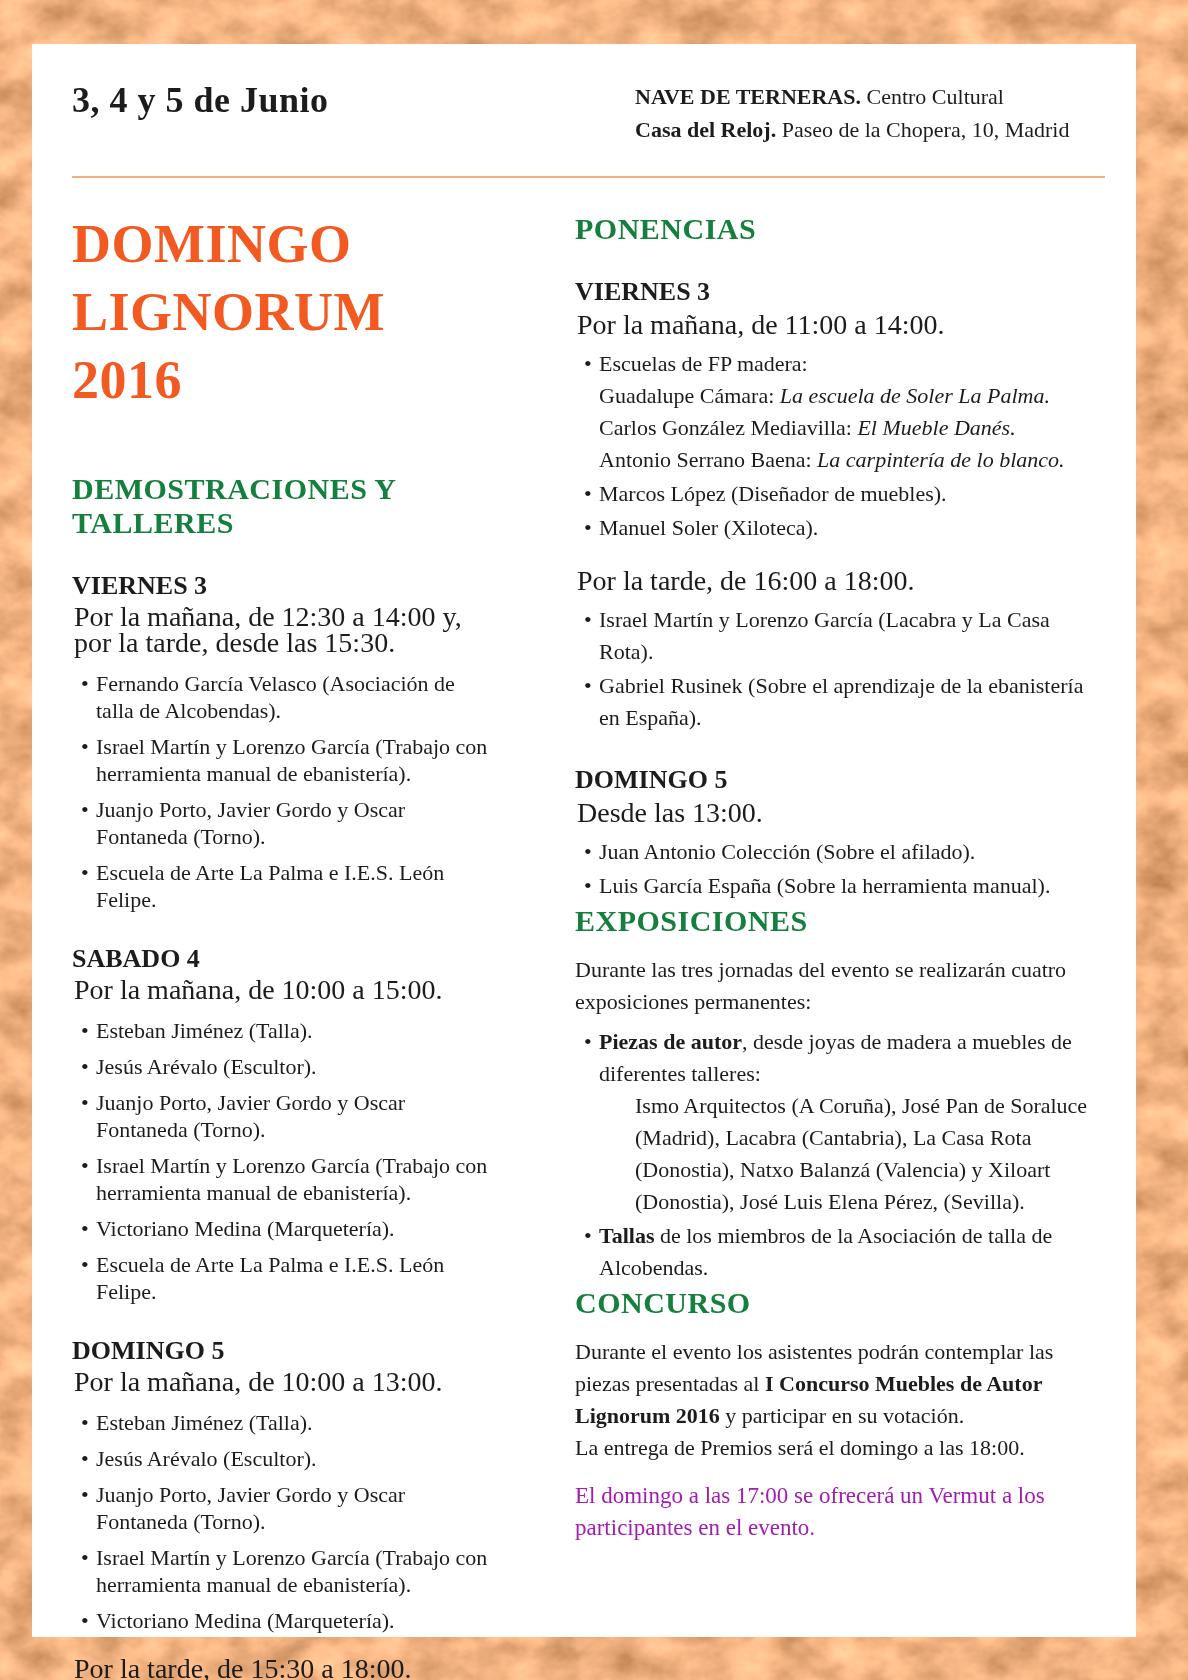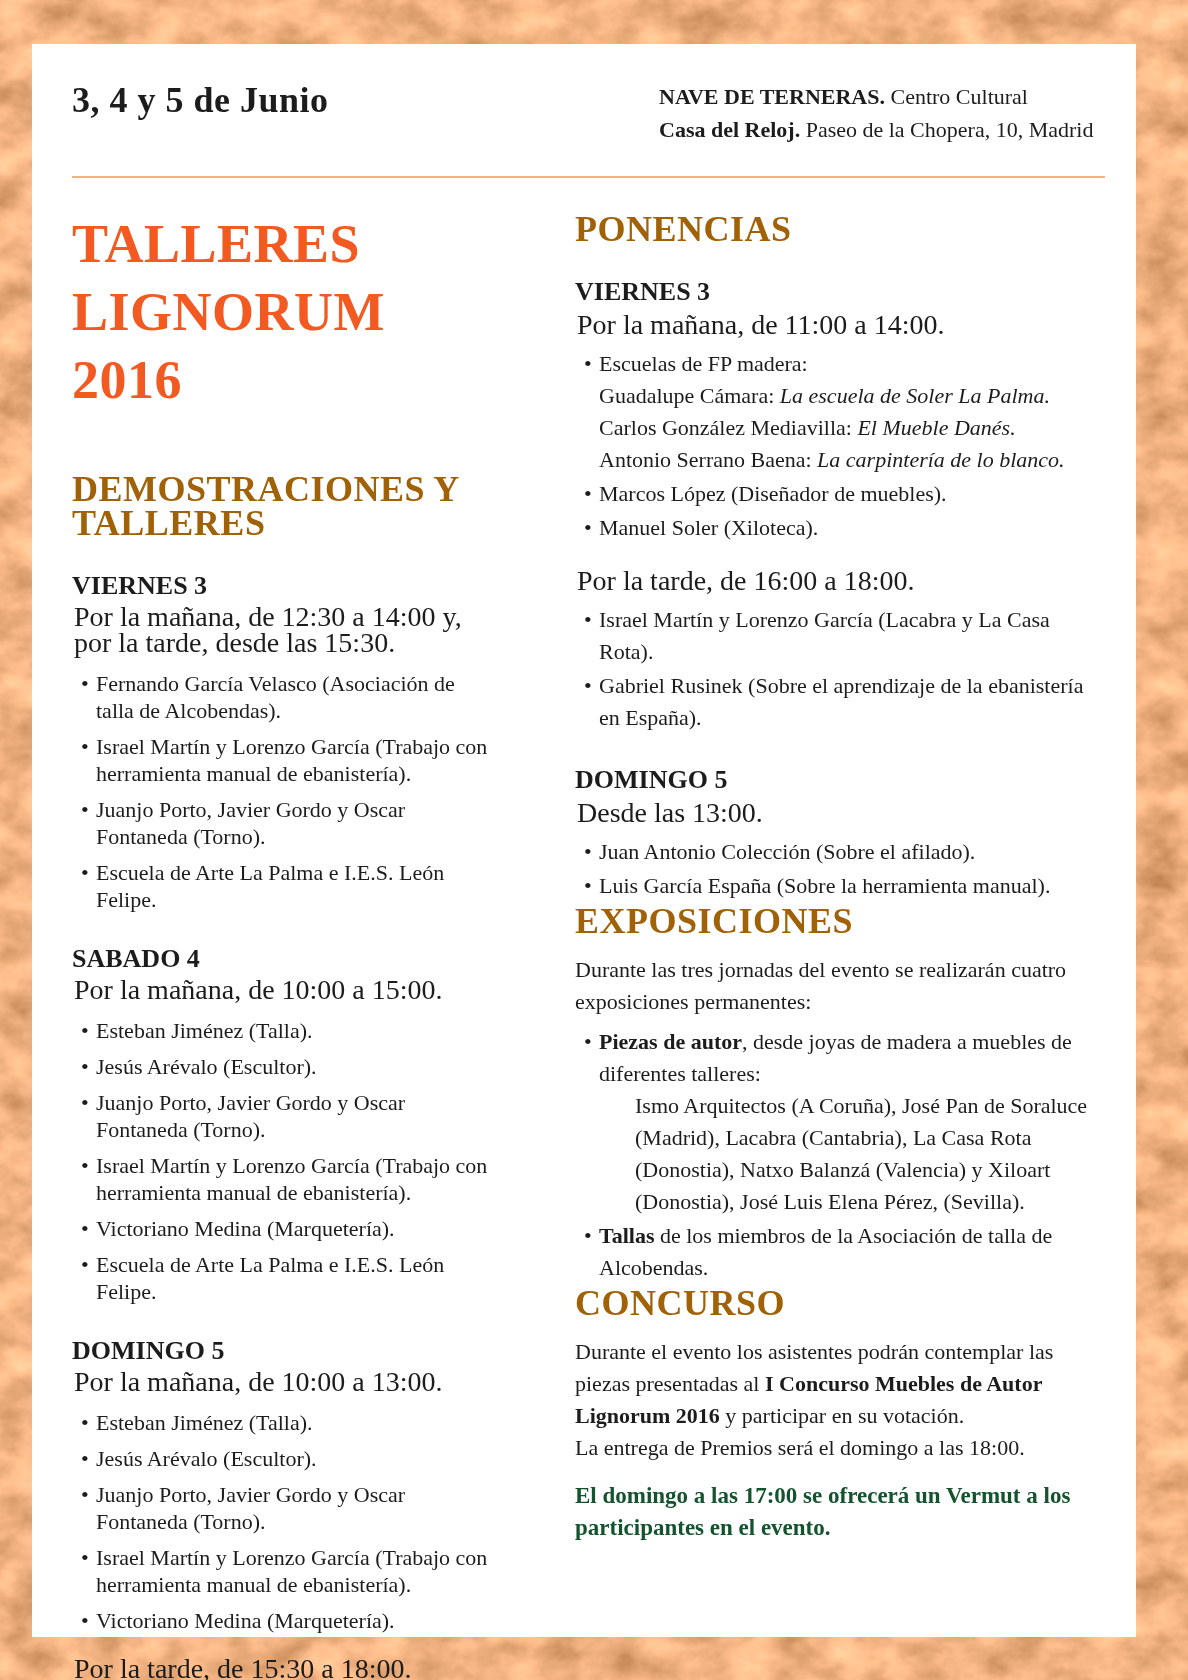--- a/index.html
+++ b/index.html
@@ -11,49 +11,49 @@
   .bg-texture{position:absolute;left:0;top:0;width:1188px;height:1680px;display:block;}
   .panel{
     position:absolute;left:32px;top:44px;width:1104px;height:1593px;
     background:#ffffff;box-sizing:border-box;
     padding:34px 31px 0 40px;
     color:#1c1c1c;
   }
   .header{display:flex;justify-content:space-between;align-items:flex-start;}
   .date-title{font-size:36px;font-weight:bold;letter-spacing:.5px;line-height:44px;}
   .venue{width:470px;font-size:22px;line-height:33px;padding-top:2px;}
-  .venue b{font-weight:bold;margin-left:24px;}
+  .venue b{font-weight:bold;}
   .rule{height:2px;background:#f8ad85;border:0;margin:30px 0 0 0;}
   .columns{display:flex;margin-top:20px;}
   .col-left{width:420px;}
   .col-right{width:530px;margin-left:83px;}
   .program-title{
     color:#f25a22;font-weight:bold;font-size:54px;line-height:68px;
     margin:12px 0 0 0;letter-spacing:.5px;
   }
   .section-heading{
-    color:#a16207;font-weight:bold;font-size:36px;line-height:34px;
+    color:#15803d;font-weight:bold;font-size:30px;line-height:34px;
     letter-spacing:.5px;margin:0;
   }
   .col-left .section-heading{margin-top:58px;}
   .col-right .section-heading.first{margin-top:14px;}
   .day-heading{font-size:26px;font-weight:bold;margin:30px 0 2px 0;line-height:32px;}
   .time-line{font-size:28px;font-weight:normal;margin:2px;line-height:26px;}
   .col-right .time-line{line-height:30px;}
   .time-line.standalone{margin-top:22px;}
   ul.bullets{list-style:none;margin:14px 0 0 0;padding:0;font-size:22px;}
   ul.bullets li{position:relative;padding-left:24px;line-height:27px;margin-bottom:9px;}
   ul.bullets li::before{content:"\2022";position:absolute;left:9px;}
   .col-right ul.bullets li{line-height:32px;margin-bottom:2px;}
   .col-right ul.bullets{margin-top:8px;}
   .sub-line{line-height:32px;}
   .intro,.body-par{font-size:22px;line-height:32px;margin:16px 0 0 0;}
   .detail{font-weight:normal;margin-left:36px;}
   .note{
-    color:#14532d;font-weight:bold;font-size:23px;line-height:32px;margin:16px 0 0 0;
+    color:#a21caf;font-weight:normal;font-size:23px;line-height:32px;margin:16px 0 0 0;
   }
   .block{display:block;}
   b,strong{font-weight:bold;}
   i{font-style:italic;}
 </style>
 </head>
 <body>
 
 <svg class="bg-texture" width="1188" height="1680" viewBox="0 0 1188 1680" xmlns="http://www.w3.org/2000/svg">
   <defs>
@@ -78,21 +78,21 @@
       <div class="venue-line"><b>Casa del Reloj.</b><span> Paseo de la Chopera, 10, Madrid</span></div>
     </div>
   </div>
 
   <div class="rule"></div>
 
   <div class="columns">
 
     <div class="col-left">
       <h1 class="program-title">
-        <span class="block">TALLERES</span>
+        <span class="block">DOMINGO</span>
         <span class="block">LIGNORUM 2016</span>
       </h1>
 
       <h2 class="section-heading">DEMOSTRACIONES Y TALLERES</h2>
 
       <h3 class="day-heading">VIERNES 3</h3>
       <p class="time-line">Por la mañana, de 12:30 a 14:00 y, por la tarde, desde las 15:30.</p>
       <ul class="bullets">
         <li>Fernando García Velasco (Asociación de talla de Alcobendas).</li>
         <li>Israel Martín y Lorenzo García (Trabajo con herramienta manual de ebanistería).</li>

